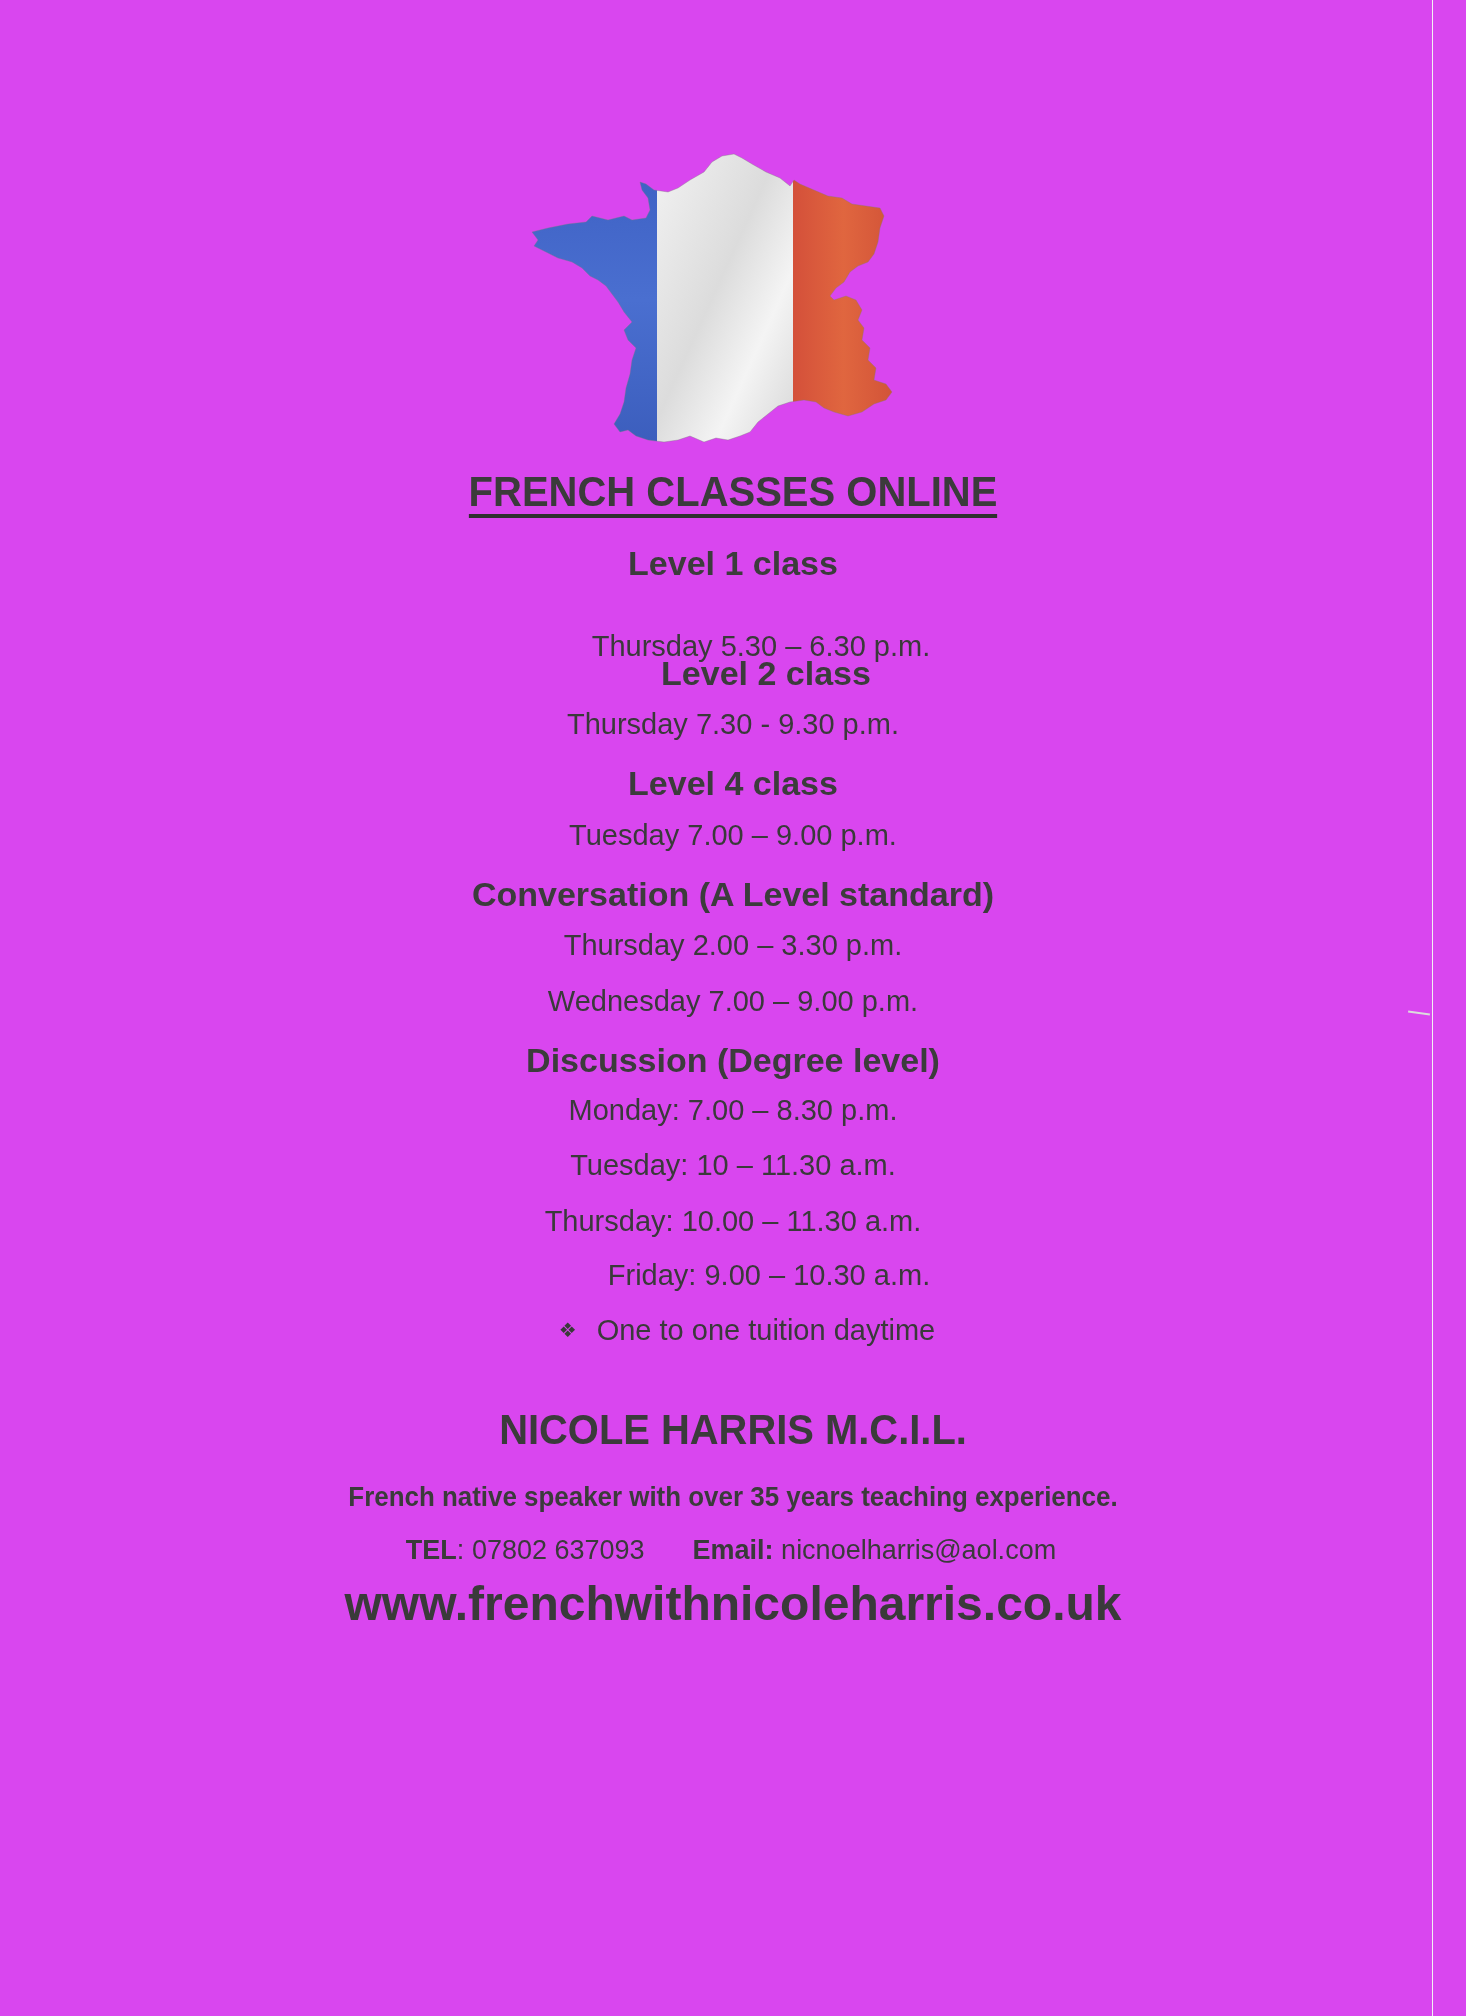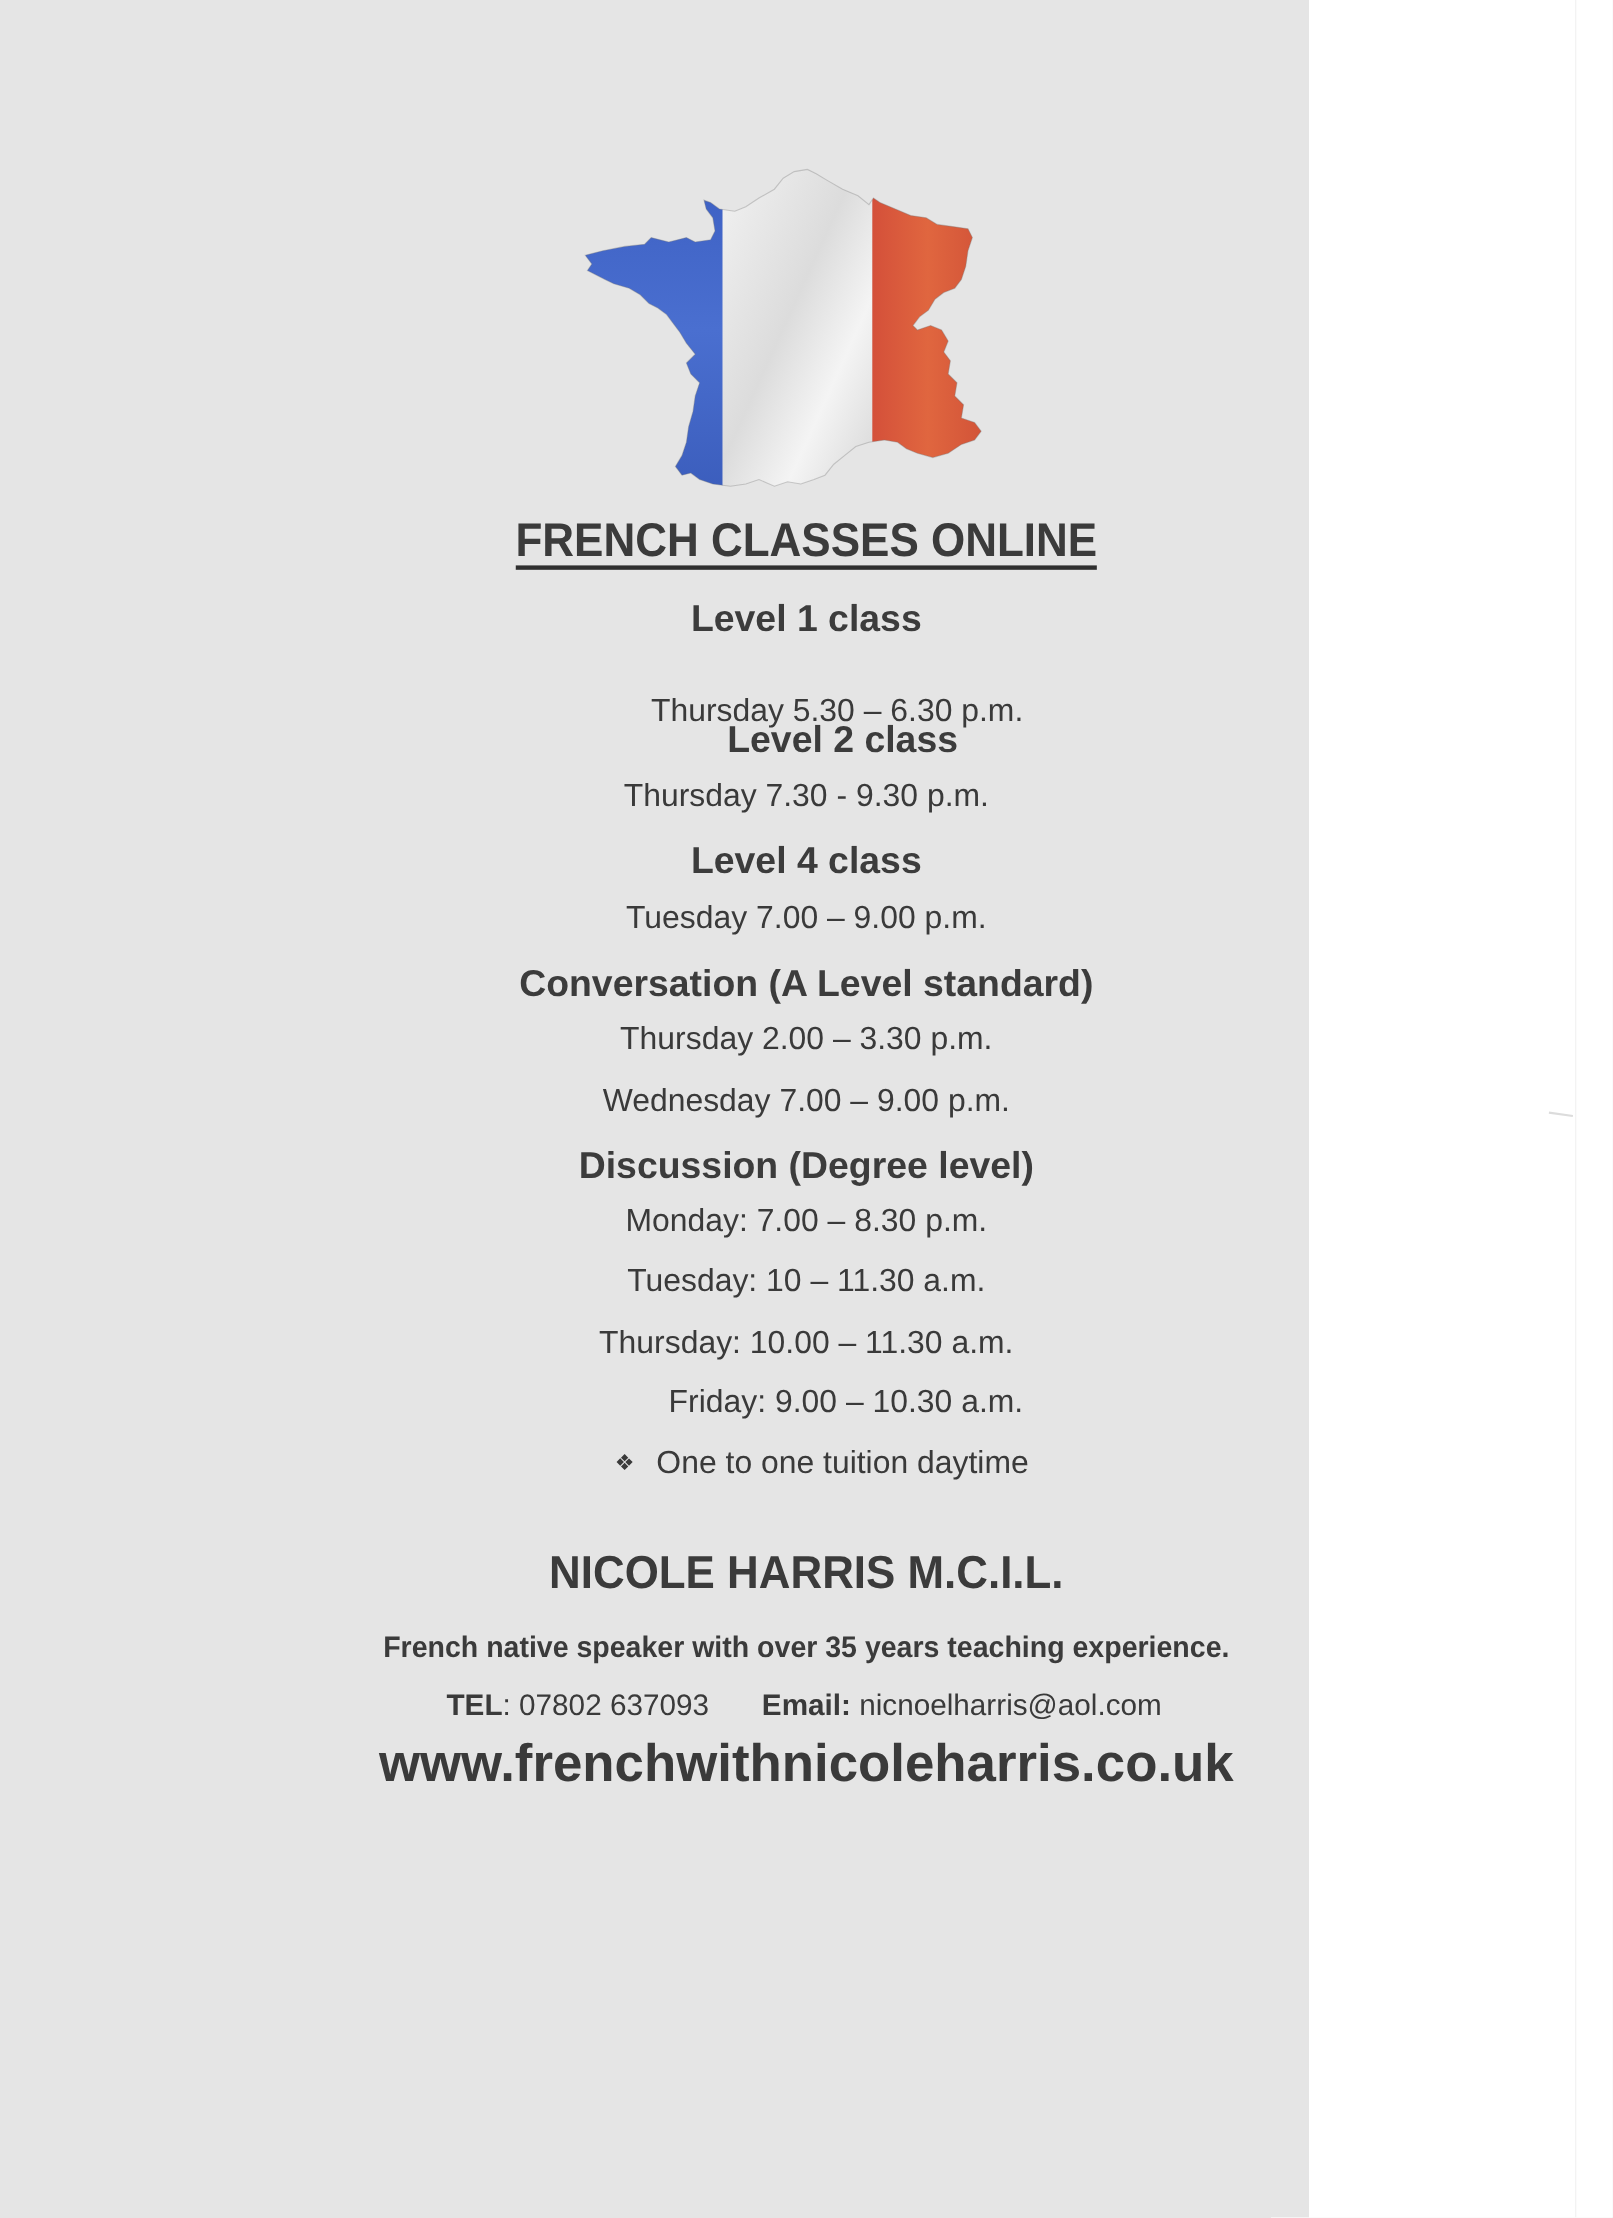--- a/index.html
+++ b/index.html
@@ -11,23 +11,23 @@
       width: 1466px;
       height: 2016px;
       position: relative;
       overflow: hidden;
       font-family: "Liberation Sans", sans-serif;
       color: #3a3a3a;
     }
     .page {
       position: absolute;
       left: 0; top: 0;
-      width: 1190px;
+      width: 1466px;
       height: 2016px;
-      background: #e5e5e5;
+      background: #d946ef;
     }
     .scan-edge {
       position: absolute;
       left: 1432px; top: 0;
       width: 1px; height: 2016px;
       background: #f1f1f1;
     }
     .scan-mark {
       position: absolute;
       left: 1408px; top: 1012px;

